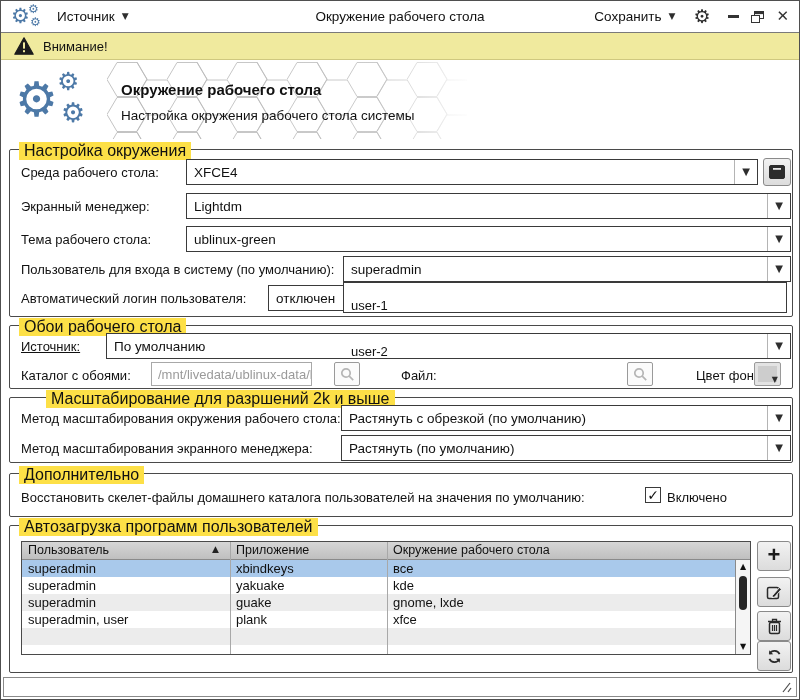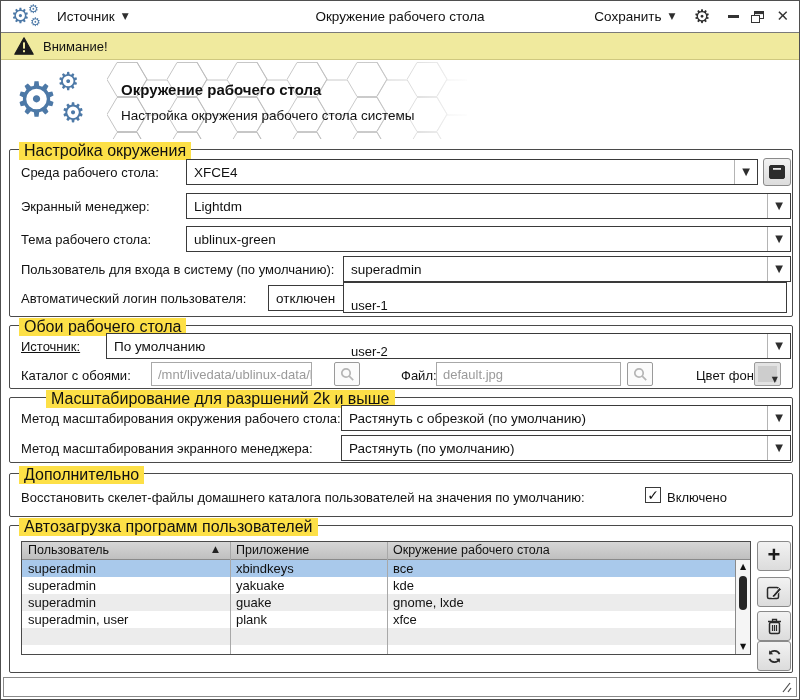--- a/index.html
+++ b/index.html
@@ -224,23 +224,20 @@
   <div class="tfield" style="left:150px;top:361px;width:161px;">
     <span>/mnt/livedata/ublinux-data/b</span>
   </div>
   <div class="sqbtn" style="left:333px;top:361px;width:26px;height:24px;">
     <svg width="15" height="15" viewBox="0 0 15 15">
       <circle cx="6" cy="6" r="4.2" fill="none" stroke="#b5b5b5" stroke-width="1.7"></circle>
       <line x1="9.2" y1="9.2" x2="13.2" y2="13.2" stroke="#b5b5b5" stroke-width="1.7"></line>
     </svg>
   </div>
   <div class="lbl" style="left:400px;top:367px;">Файл:</div>
-  <div class="tfield" style="left:435px;top:361px;width:185px;">
-    <span>default.jpg</span>
-  </div>
   <div class="sqbtn" style="left:626px;top:361px;width:26px;height:24px;">
     <svg width="15" height="15" viewBox="0 0 15 15">
       <circle cx="6" cy="6" r="4.2" fill="none" stroke="#b5b5b5" stroke-width="1.7"></circle>
       <line x1="9.2" y1="9.2" x2="13.2" y2="13.2" stroke="#b5b5b5" stroke-width="1.7"></line>
     </svg>
   </div>
   <div class="lbl" style="left:695px;top:367px;">Цвет фона:</div>
   <div class="sqbtn" style="left:753px;top:361px;width:27px;height:24px;background:#e3e3e3;">
     <div style="position:absolute;left:3px;top:3px;right:3px;bottom:3px;background:#cdcdcd;"></div>
     <span class="tri" style="position:absolute;right:2px;bottom:1px;font-size:8px;">▼</span>

